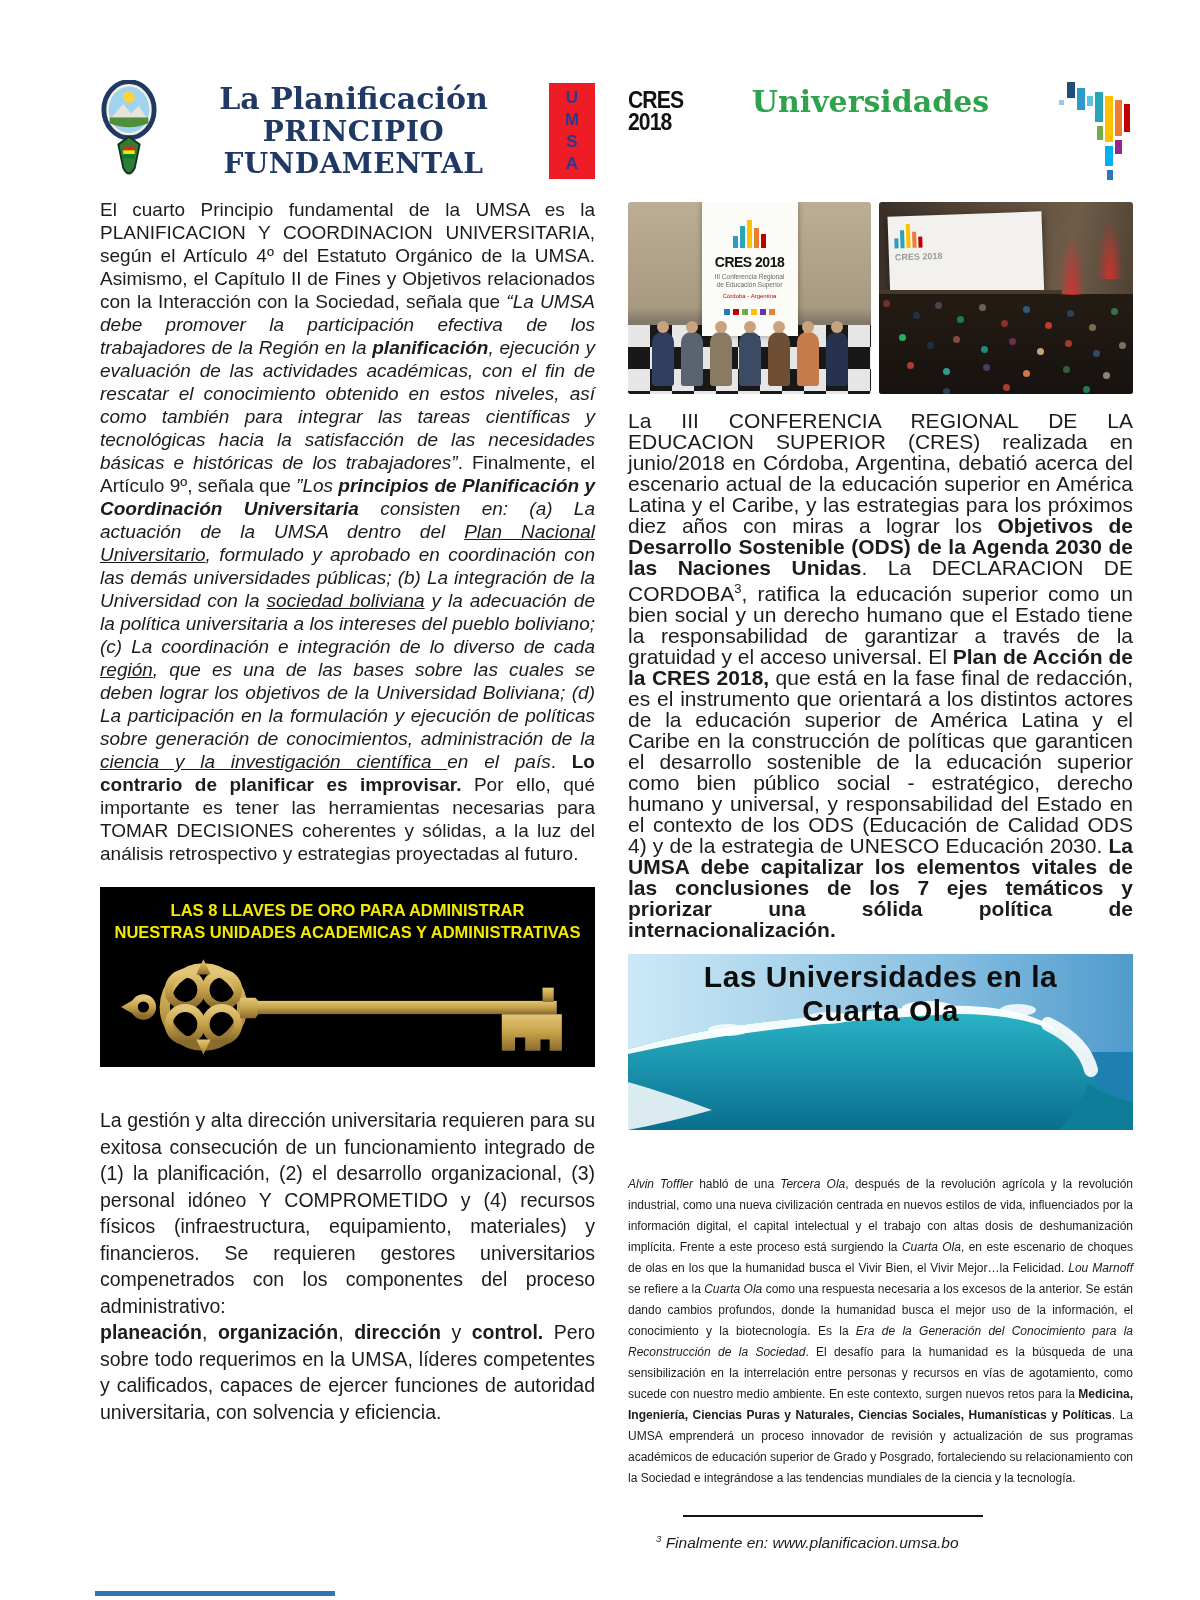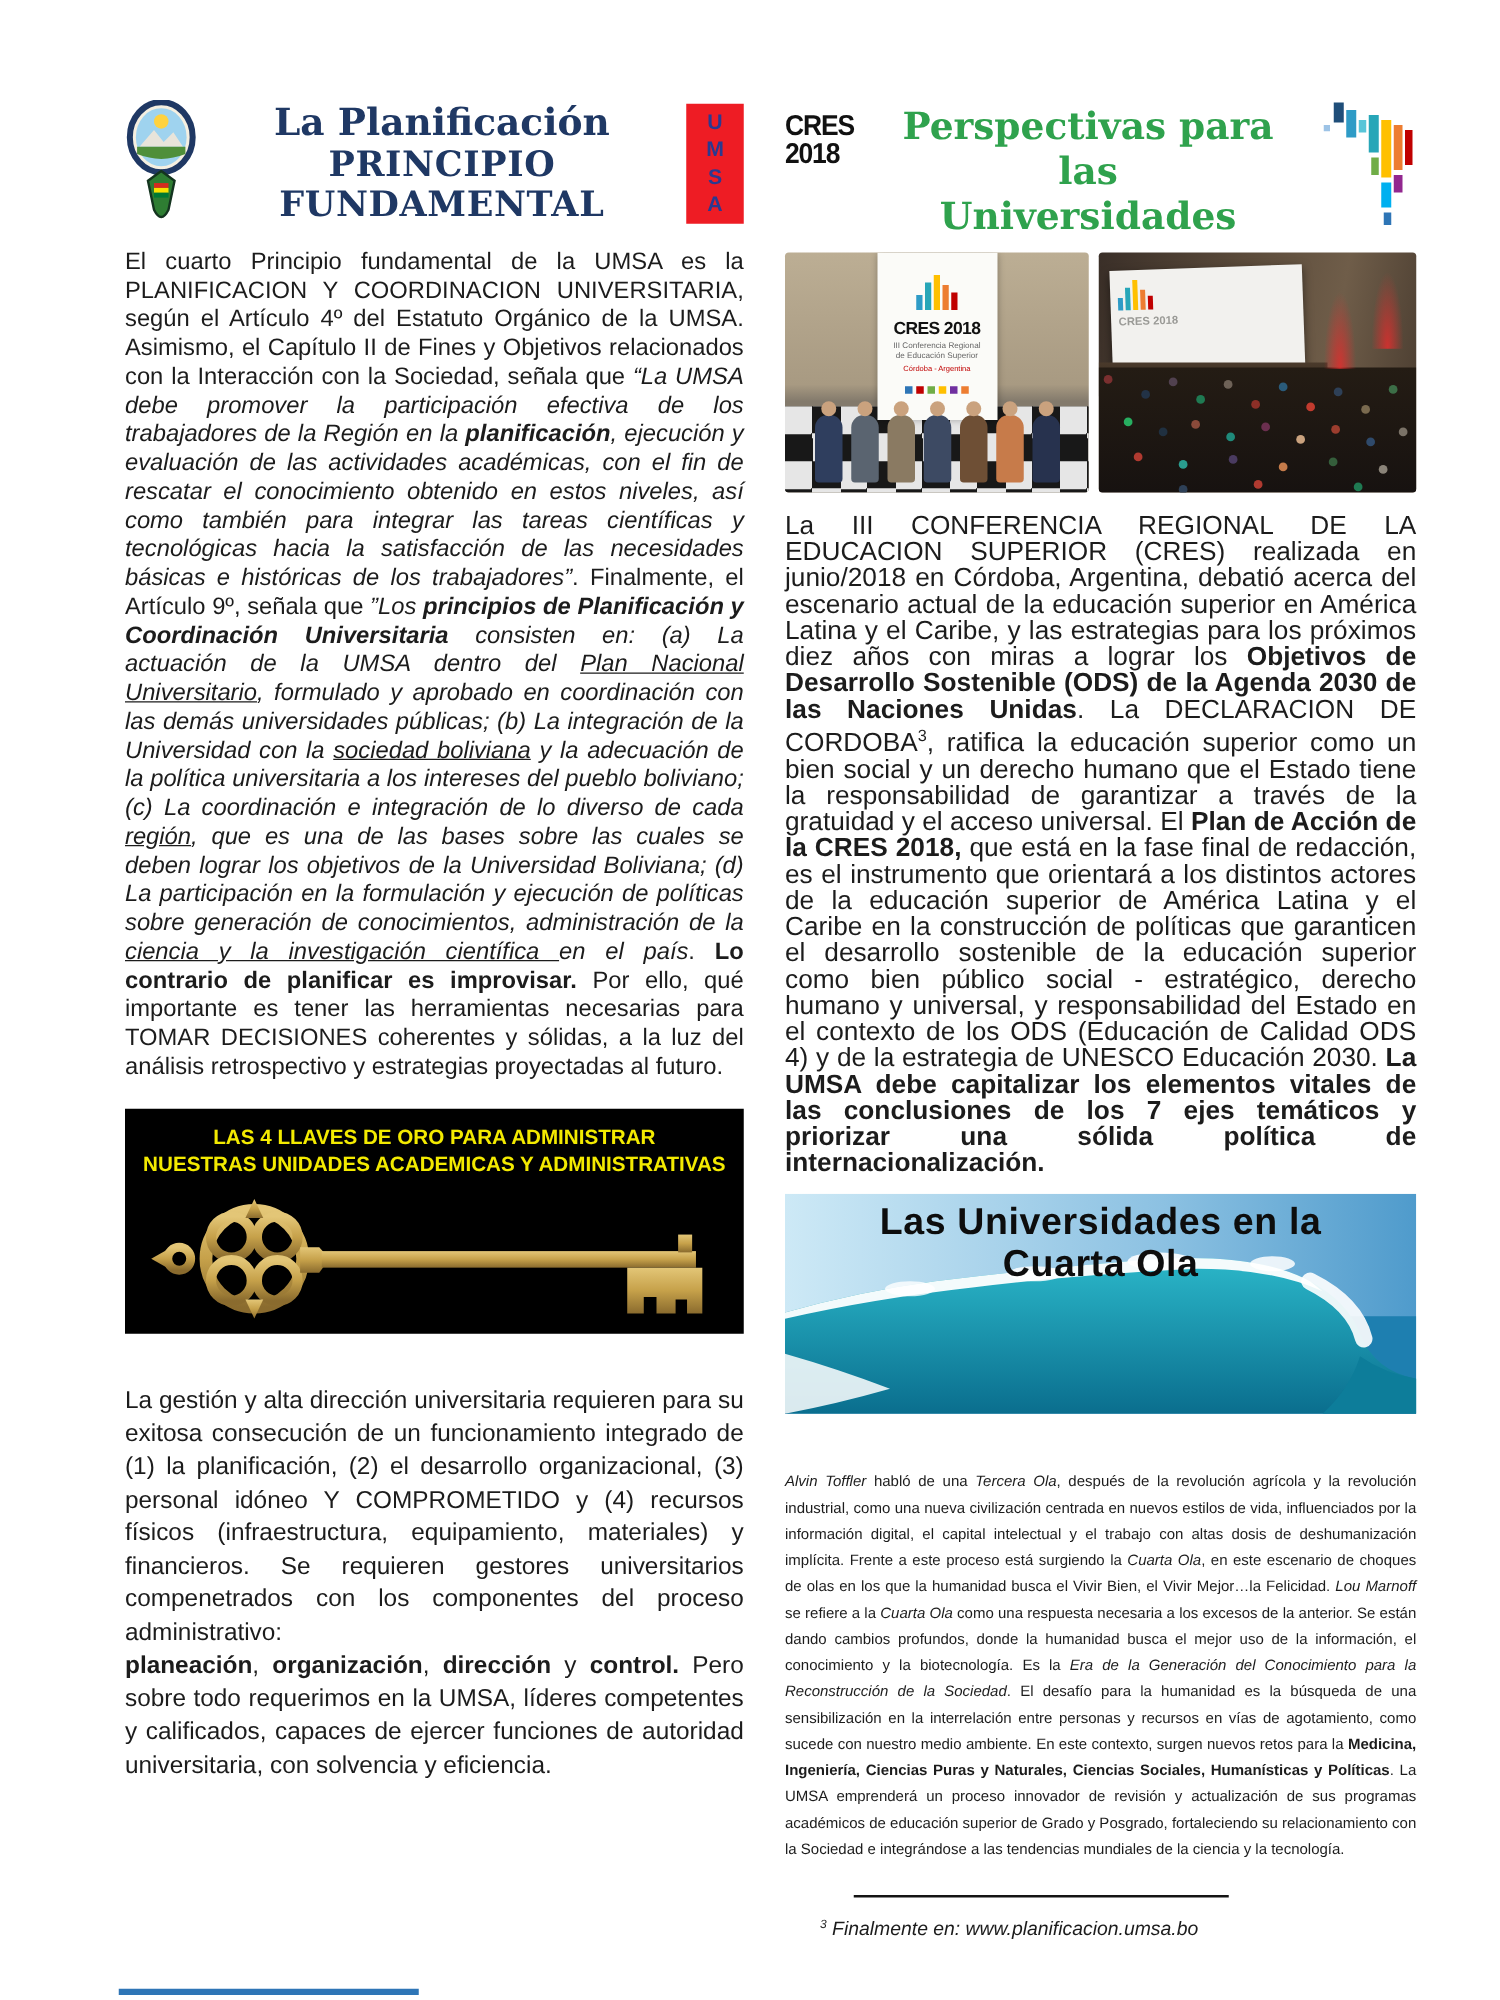--- a/index.html
+++ b/index.html
@@ -123,21 +123,21 @@
         <span>M</span>
         <span>S</span>
         <span>A</span>
       </div>
     </div>
 
     <p class="para p-left1"><span class="rn-r">El cuarto Principio fundamental de la UMSA es la PLANIFICACION Y COORDINACION UNIVERSITARIA, según el Artículo 4º del Estatuto Orgánico de la UMSA. Asimismo, el Capítulo II de Fines y Objetivos relacionados con la Interacción con la Sociedad, señala que </span><span class="rn-i">“La UMSA debe promover la participación efectiva de los trabajadores de la Región en la </span><span class="rn-bi">planificación</span><span class="rn-i">, ejecución y evaluación de las actividades académicas, con el fin de rescatar el conocimiento obtenido en estos niveles, así como también para integrar las tareas científicas y tecnológicas hacia la satisfacción de las necesidades básicas e históricas de los trabajadores”</span><span class="rn-r">. Finalmente, el Artículo 9º, señala que  </span><span class="rn-i">”Los </span><span class="rn-bi">principios de Planificación y Coordinación Universitaria </span><span class="rn-i">consisten en: (a)  La actuación de la UMSA dentro del </span><span class="rn-iu">Plan Nacional Universitario</span><span class="rn-i">, formulado y aprobado en coordinación con las demás universidades públicas; (b) La integración de la Universidad con la </span><span class="rn-iu">sociedad boliviana</span><span class="rn-i"> y la adecuación de la política universitaria a los intereses del pueblo boliviano; (c) La coordinación e integración de lo diverso de cada </span><span class="rn-iu">región</span><span class="rn-i">, que es una de las bases sobre las cuales se deben lograr los objetivos de la Universidad Boliviana; (d) La participación en la formulación y ejecución de políticas sobre generación de conocimientos, administración de la </span><span class="rn-iu">ciencia y la investigación científica </span><span class="rn-i">en el país</span><span class="rn-r">. </span><span class="rn-b">Lo contrario de planificar es improvisar.</span><span class="rn-r"> Por ello, qué importante es tener las herramientas necesarias para TOMAR DECISIONES coherentes y sólidas, a la luz del análisis retrospectivo y estrategias proyectadas al futuro.</span></p>
 
     <div class="key-img">
       <div class="key-cap">
-        <div>LAS 4 LLAVES DE ORO PARA ADMINISTRAR</div>
+        <div>LAS 8 LLAVES DE ORO PARA ADMINISTRAR</div>
         <div>NUESTRAS UNIDADES ACADEMICAS Y ADMINISTRATIVAS</div>
       </div>
       <svg class="key-svg" width="480" height="112" viewBox="0 0 470 110">
         <defs>
           <linearGradient id="gold" x1="0" y1="0" x2="0" y2="1">
             <stop offset="0" stop-color="#e3c677"></stop>
             <stop offset="0.5" stop-color="#c6a14a"></stop>
             <stop offset="1" stop-color="#8a6b2e"></stop>
           </linearGradient>
         </defs>
@@ -163,21 +163,20 @@
   </div>
 
   <div class="col col-right">
 
     <div class="rh">
       <div class="cres-badge">
         <div>CRES</div>
         <div>2018</div>
       </div>
       <div class="rh-title">
-        <div>Perspectivas para las</div>
         <div>Universidades</div>
       </div>
       <svg width="80" height="100" viewBox="0 0 80 100">
         <rect x="14" y="2" width="8" height="16" fill="#1f4e79"></rect>
         <rect x="24" y="8" width="8" height="22" fill="#2e9bc6"></rect>
         <rect x="34" y="16" width="6" height="10" fill="#58c5d8"></rect>
         <rect x="42" y="12" width="8" height="30" fill="#27a6b8"></rect>
         <rect x="52" y="16" width="8" height="46" fill="#ffc000"></rect>
         <rect x="62" y="20" width="7" height="36" fill="#ed7d31"></rect>
         <rect x="71" y="24" width="6" height="28" fill="#c00000"></rect>

